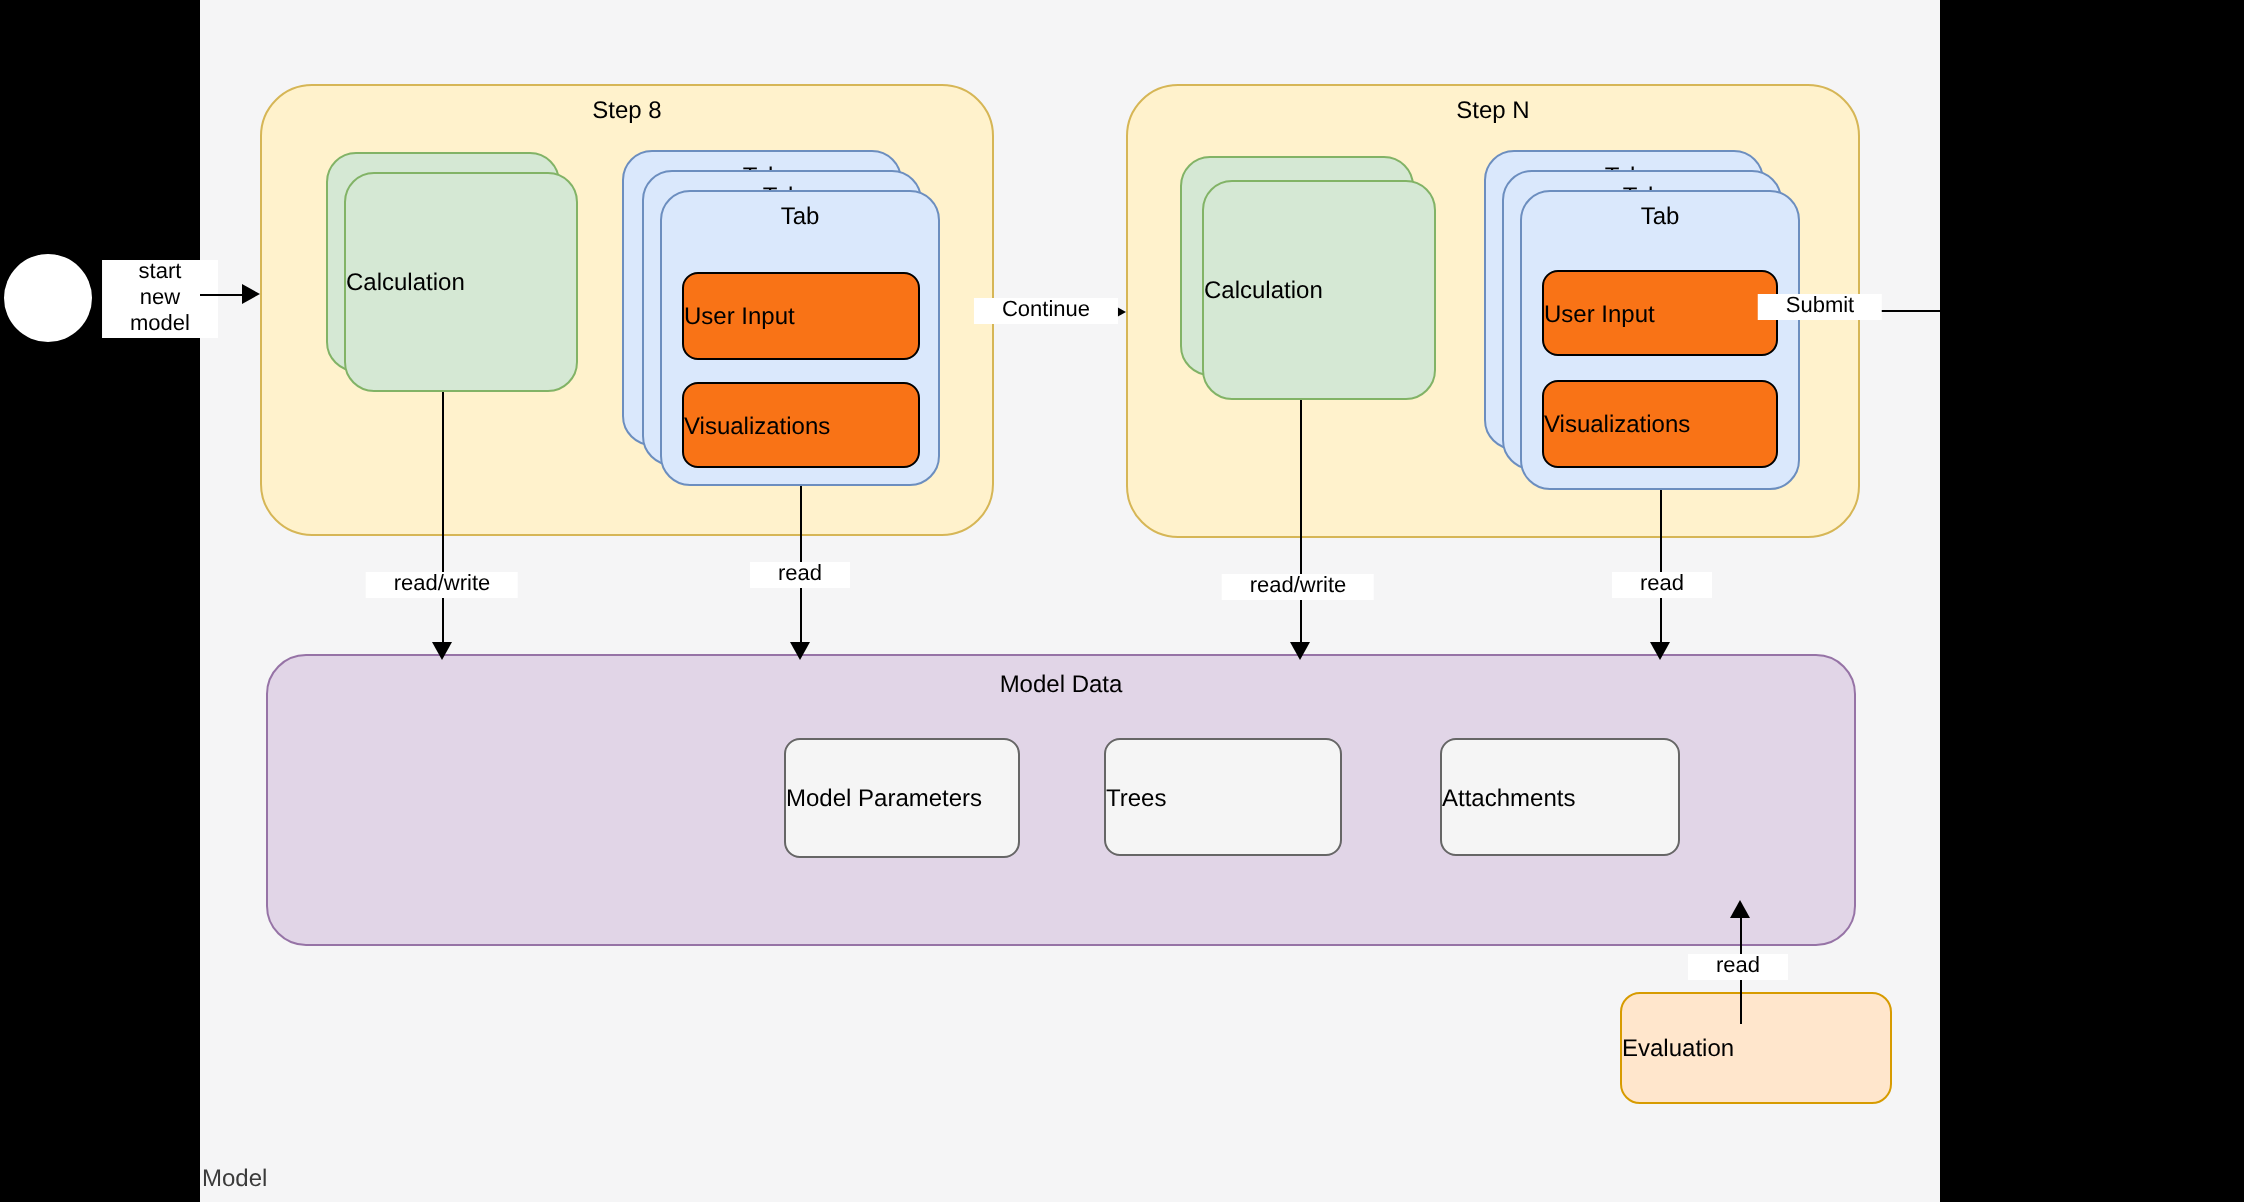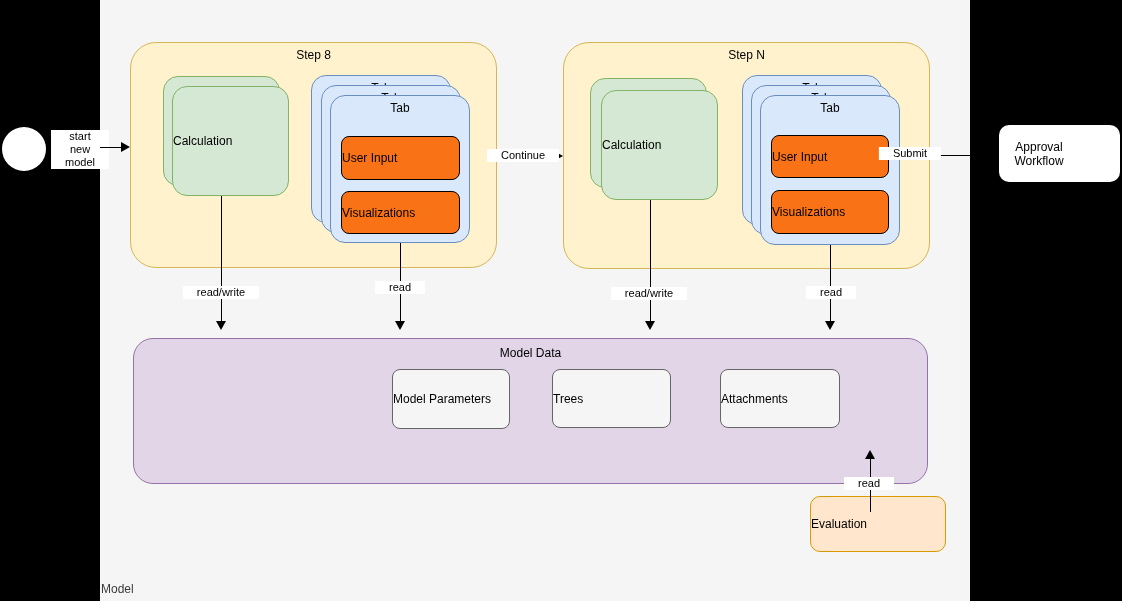--- a/index.html
+++ b/index.html
@@ -82,40 +82,37 @@
   <div class="shape blue" style="left:760px;top:95px;width:140px;height:150px;">
     <div class="title-top">Tab</div>
   </div>
   <div class="shape white flexc" style="left:771px;top:135px;width:118px;height:43px;">
     <span>User Input</span>
   </div>
   <div class="shape white flexc" style="left:771px;top:190px;width:118px;height:44px;">
     <span>Visualizations</span>
   </div>
 
-  <div class="shape purple" style="left:133px;top:338px;width:795px;height:146px;">
+  <div class="shape purple" style="left:133px;top:327px;width:795px;height:146px;">
     <div class="title-top" style="top:7px;">Model Data</div>
   </div>
   <div class="shape gray flexc" style="left:392px;top:369px;width:118px;height:60px;">
     <span>Model Parameters</span>
   </div>
   <div class="shape gray flexc" style="left:720px;top:369px;width:120px;height:59px;">
     <span>Attachments</span>
   </div>
   <div class="shape gray flexc" style="left:552px;top:369px;width:119px;height:59px;">
     <span>Trees</span>
   </div>
 
   <div class="shape orange flexc" style="left:810px;top:496px;width:136px;height:56px;">
     <span>Evaluation</span>
   </div>
 
-  <div class="shape plain flexc" style="left:999px;top:125px;width:121px;height:57px;">
-    <span style="width:80px;">Approval Workflow</span>
-  </div>
 
   <div class="hline" style="left:100px;top:147px;width:22px;"></div>
   <div class="ah-right" style="left:121px;top:142px;"></div>
 
   <div class="vline" style="left:221px;top:196px;height:126px;"></div>
   <div class="ah-down" style="left:216px;top:321px;"></div>
   <div class="chip" style="left:221px;top:286px;">read/write</div>
 
   <div class="vline" style="left:400px;top:243px;height:79px;"></div>
   <div class="ah-down" style="left:395px;top:321px;"></div>

